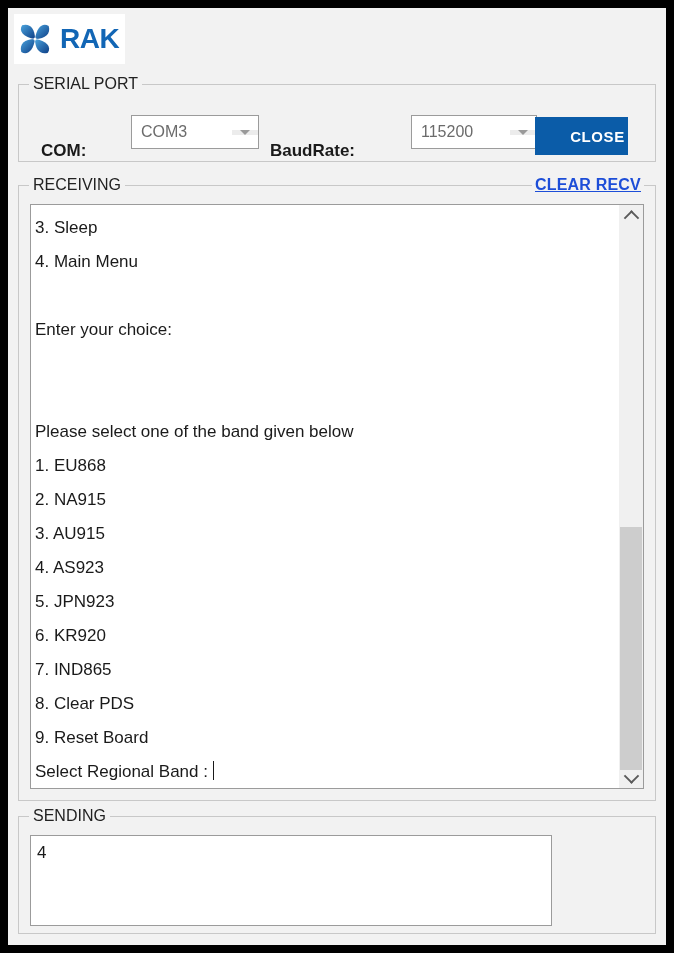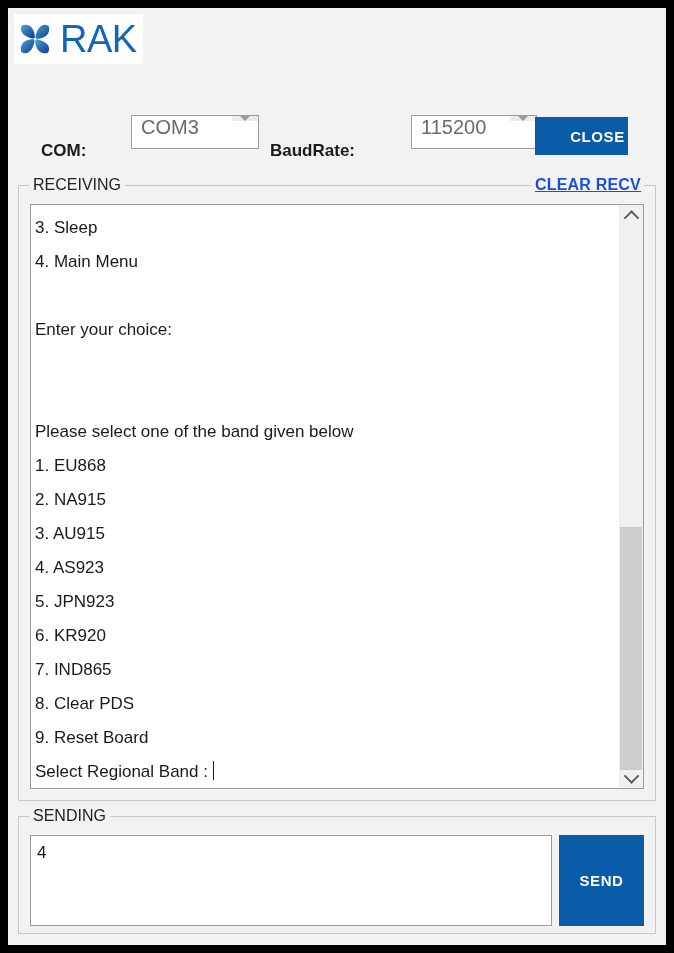--- a/index.html
+++ b/index.html
@@ -36,22 +36,22 @@
     background: #ffffff;
     padding: 0 6px 0 2px;
   }
   #logo-mark {
     width: 38px;
     height: 38px;
     margin-right: 6px;
     flex: 0 0 auto;
   }
   #logo-text {
-    font-size: 38px;
-    font-weight: normal;
+    font-size: 28px;
+    font-weight: bold;
     color: #1266b5;
     letter-spacing: -0.5px;
     line-height: 1;
   }
 
   
   .groupbox {
     position: absolute;
     border: 1px solid #c8c8c8;
     box-sizing: border-box;
@@ -86,23 +86,23 @@
   }
   #com-label   { left: 33px;  top: 115px; }
   #baud-label  { left: 262px; top: 115px; }
 
   .combo {
     position: absolute;
     box-sizing: border-box;
     border: 1px solid #9b9b9b;
     background: #ffffff;
     display: flex;
-    align-items: flex-start;
+    align-items: center;
     height: 34px;
-    font-size: 20px;
+    font-size: 16px;
   }
   .combo .combo-value {
     flex: 1 1 auto;
     display: flex;
     align-items: center;
     padding-left: 9px;
     color: #6b6b6b;
     background: #ffffff;
     overflow: hidden;
     white-space: nowrap;
@@ -279,20 +279,23 @@
         <path d="M50 50 C50 22 36 8 16 14 C6 30 20 46 50 50 Z"></path>
         <path d="M50 50 C78 50 92 36 86 16 C70 6 54 20 50 50 Z"></path>
         <path d="M50 50 C50 78 64 92 84 86 C94 70 80 54 50 50 Z"></path>
         <path d="M50 50 C22 50 8 64 14 84 C30 94 46 80 50 50 Z"></path>
       </g>
       <circle cx="50" cy="50" r="4" fill="#ffffff"></circle>
     </svg>
     <div id="logo-text">RAK</div>
   </div>
 
+  <div class="groupbox" id="serial-port-group">
+    <span class="group-label">SERIAL PORT</span>
+  </div>
 
   <span class="field-label" id="com-label">COM:</span>
 
   <div class="combo" id="com-combo">
     <div class="combo-value">COM3</div>
     <div class="combo-arrow">
         <span></span>
       </div>
   </div>
 
@@ -325,15 +328,14 @@
         </div>
     </div>
   </div>
 
   <div class="groupbox" id="sending-group">
     <span class="group-label">SENDING</span>
   </div>
 
   <textarea id="send-text-area" placeholder="" style="">4</textarea>
 
-  <div class="blue-button" id="send-button">SEND</div>
 
 </div>
 
 </body></html>

